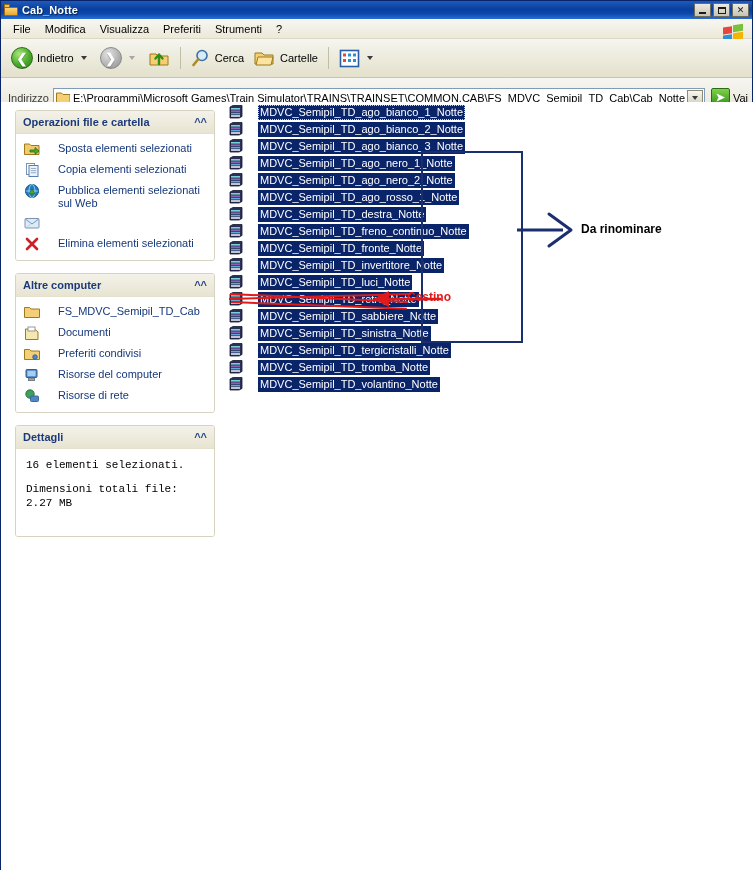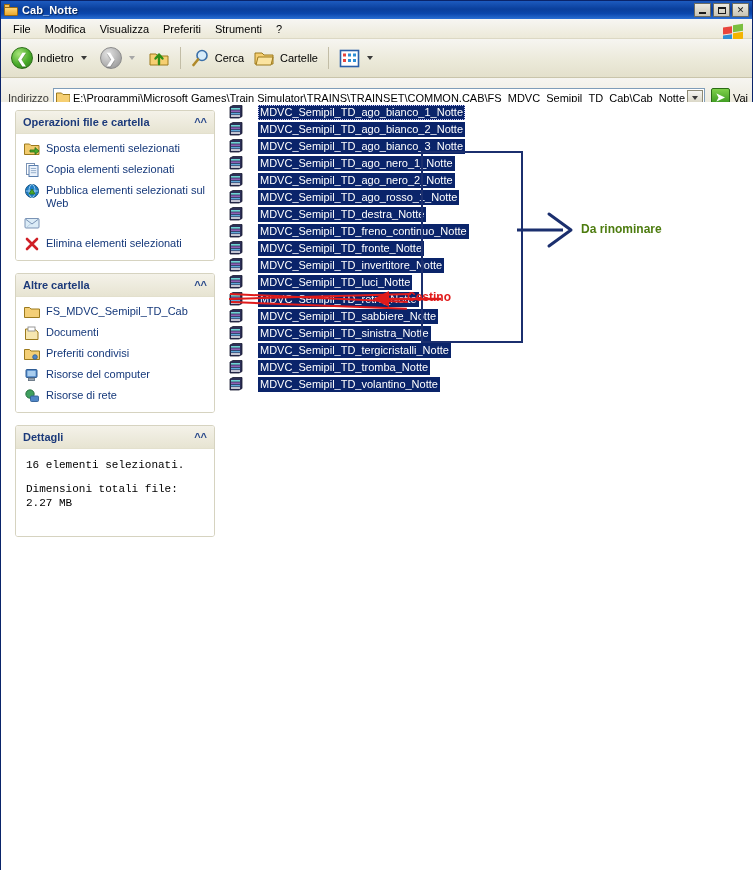--- a/index.html
+++ b/index.html
@@ -281,21 +281,21 @@
     line-height: 1;
     font-weight: bold;
   }
   .panel-body {
     padding: 7px 6px 8px 8px;
     background: #ffffff;
   }
   .task-row {
     display: flex;
     align-items: flex-start;
-    gap: 6px;
+    gap: 18px;
     margin-bottom: 5px;
     cursor: default;
   }
   .task-row:last-child { margin-bottom: 0; }
   .task-label {
     font-size: 11px;
     color: #15387a;
     line-height: 13px;
     padding-top: 1px;
   }
@@ -354,21 +354,21 @@
     border: 2px solid #1b2f6e;
     box-sizing: border-box;
     background: transparent;
     pointer-events: none;
   }
   #anno-arrow-svg { position: absolute; pointer-events:none; }
   #anno-label {
     position: absolute;
     font-size: 12px;
     font-weight: bold;
-    color: #4d7c0f;
+    color: #000000;
     white-space: nowrap;
   }
   #cestino-svg { position:absolute; pointer-events:none; }
   #cestino-label {
     position: absolute;
     font-size: 12px;
     font-weight: bold;
     color: #e01b1b;
     white-space: nowrap;
   }
@@ -548,21 +548,21 @@
               </svg>
             </span>
             <span class="task-label">Elimina elementi selezionati</span>
           </div>
 
         </div>
       </div>
 
       <div class="panel">
         <div class="panel-header">
-          <span class="panel-title">Altre cartella</span>
+          <span class="panel-title">Altre computer</span>
           <span class="chev">^^</span>
         </div>
         <div class="panel-body">
 
           <div class="task-row">
             <span class="ico">
               <svg width="16" height="16" viewBox="0 0 16 16">
                 <path d="M0.5 3.5 h5 l1.5 1.5 h8.5 v8.5 H0.5 Z" fill="#f4cf77" stroke="#9c7a1d" stroke-width="1"></path>
               </svg>
             </span>

